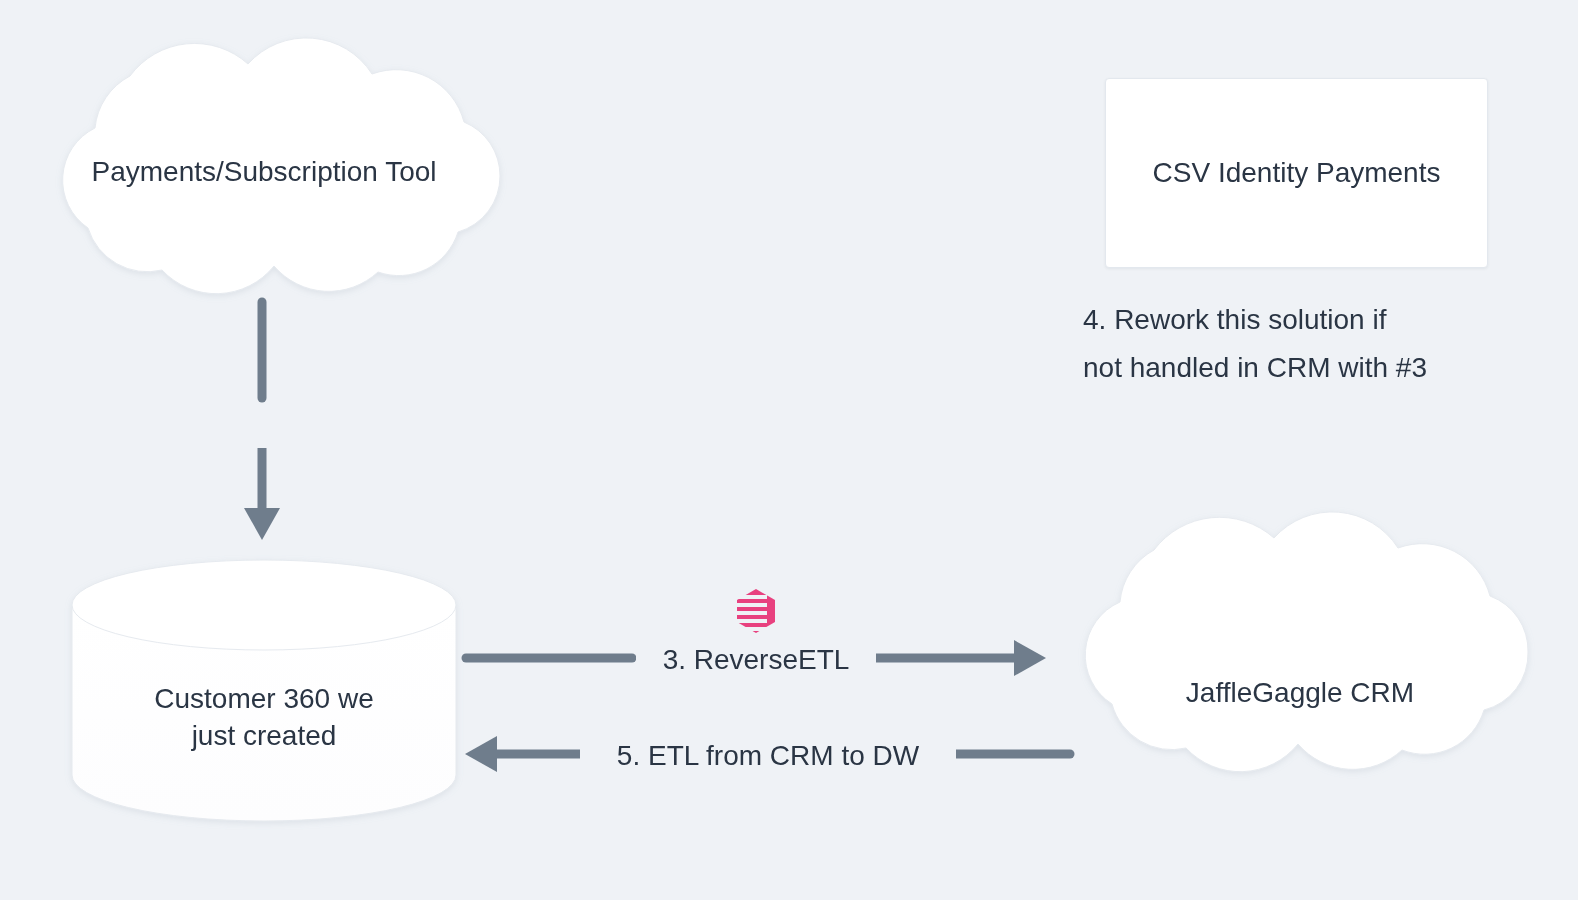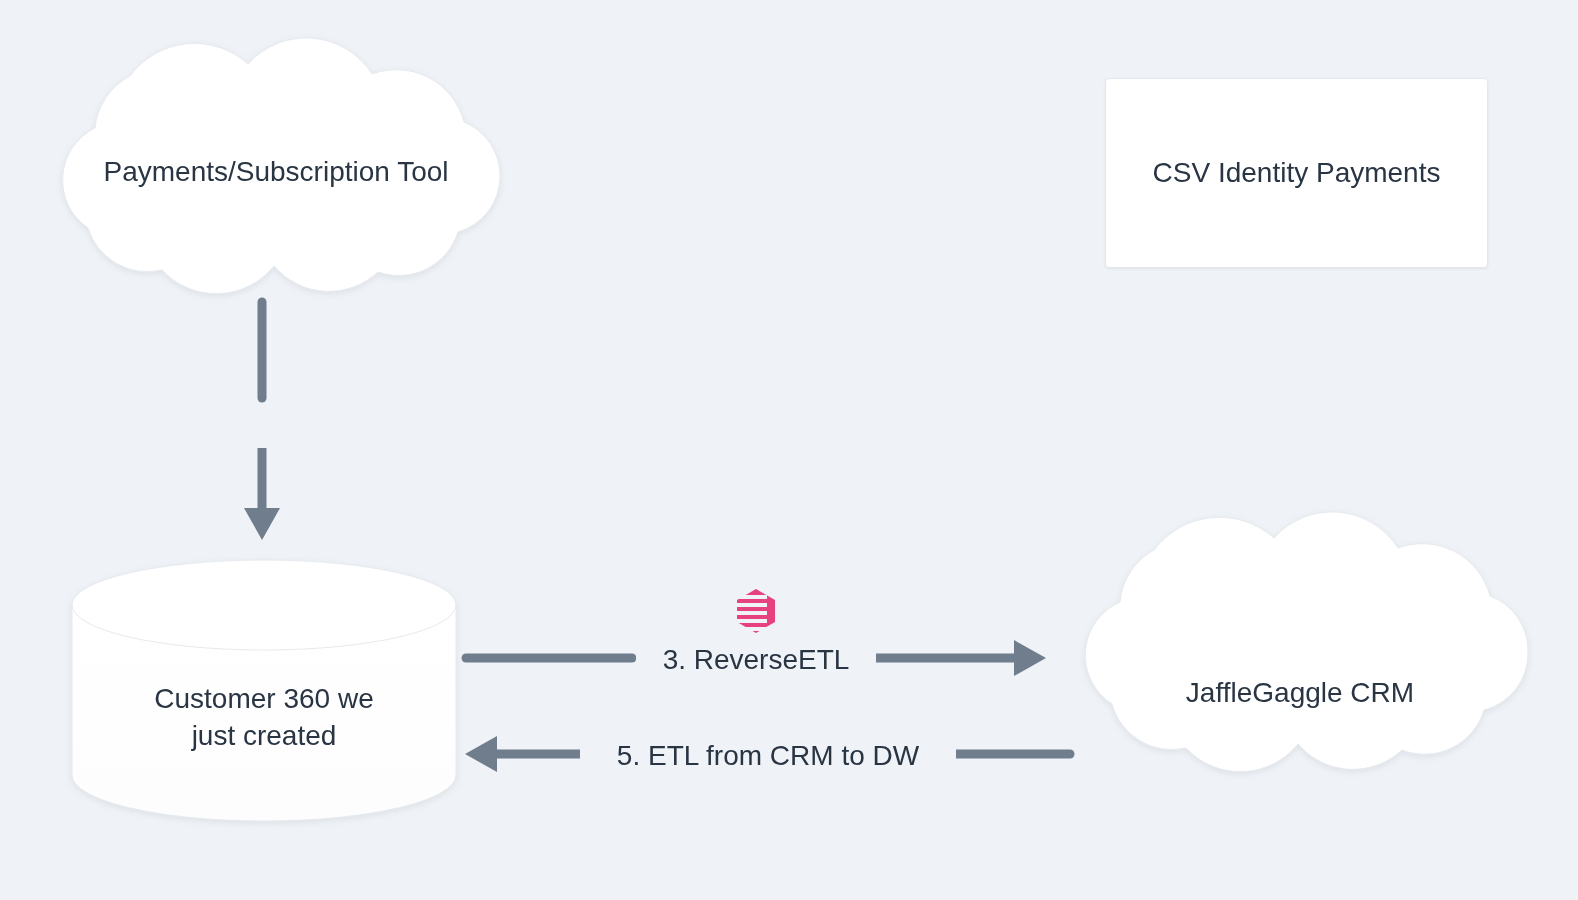--- a/index.html
+++ b/index.html
@@ -138,28 +138,30 @@
       <rect x="733" y="595" width="34" height="4" fill="#eff2f6"></rect>
       <rect x="731" y="603" width="36" height="4" fill="#eff2f6"></rect>
       <rect x="729" y="611" width="38" height="4" fill="#eff2f6"></rect>
       <rect x="731" y="619" width="36" height="4" fill="#eff2f6"></rect>
       <rect x="733" y="627" width="34" height="4" fill="#eff2f6"></rect>
     </g>
   </svg>
 
   <div class="box-rect" style="left:1105px; top:78px; width:383px; height:190px;"></div>
 
-  <div class="node-label" style="left:26px; top:148px; width:500px; height:48px;text-align:center;">Payments/Subscription Tool</div>
+  <div class="node-label" style="left:14px; top:148px; width:500px; height:48px;text-align:center;">Payments/Subscription Tool</div>
 
   <div class="node-label" style="left:1105px; top:149px; width:383px; height:48px;">CSV Identity Payments</div>
 
   <div class="node-label" style="left:72px; top:668px; width:384px; height:100px;">Customer 360 we
 just created</div>
 
   <div class="node-label" style="left:1085px; top:659px; width:430px; height:48px;margin-top:10px;">JaffleGaggle CRM</div>
 
 
   <div class="edge-label" style="left:636px; top:640px; width:228px; padding:2px 6px;">3. ReverseETL</div>
 
   <div class="edge-label" style="left:580px; top:736px; width:364px; padding:2px 6px;">5. ETL from CRM to DW</div>
 
+  <div class="free-text" style="left:1083px; top:296px; width:440px;">4. Rework this solution if
+not handled in CRM with #3</div>
 
 </div>
 
 </body></html>

